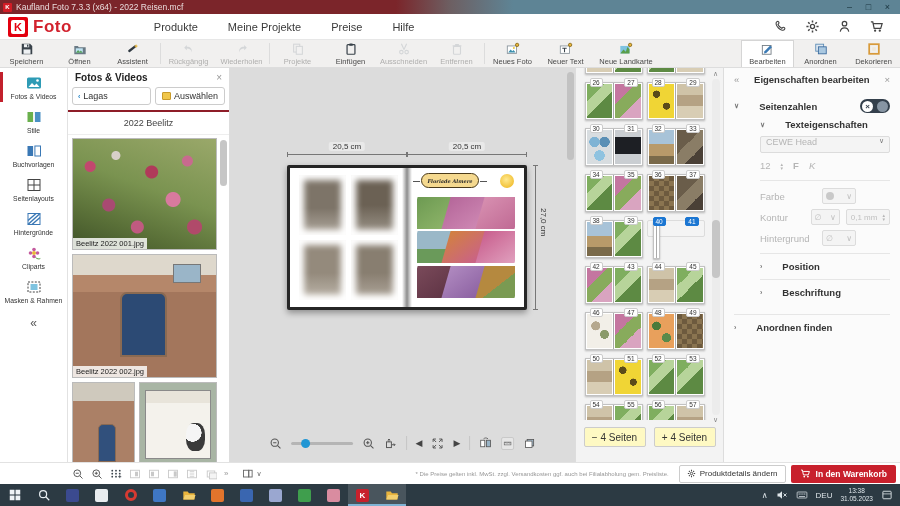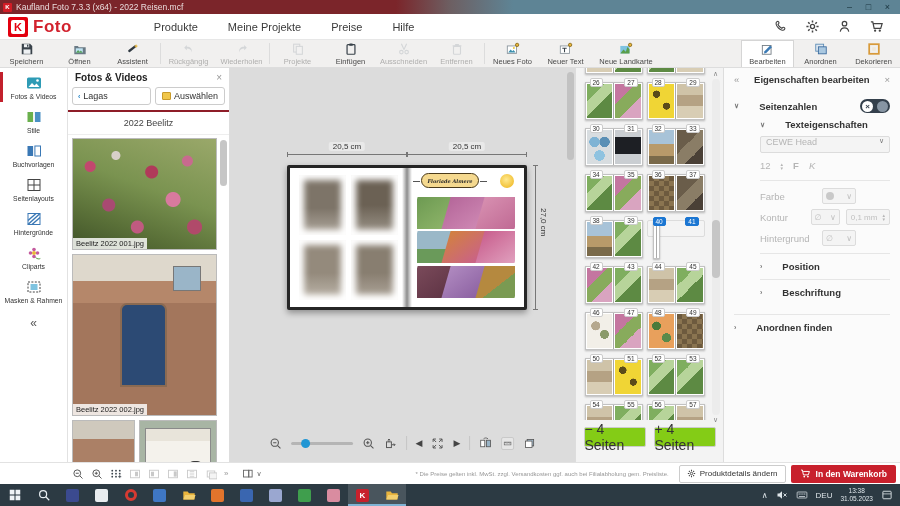--- a/index.html
+++ b/index.html
@@ -128,21 +128,21 @@
 .sp-sepia{background:linear-gradient(180deg,#cfc3a8 0 33%,#b5a284 33% 66%,#d8cdb4 66%)}
 .sp-bluecirc{background:radial-gradient(circle at 30% 35%,#7fb3d4 0 18%,transparent 19%),radial-gradient(circle at 70% 35%,#5a8fb5 0 18%,transparent 19%),radial-gradient(circle at 50% 75%,#8fc3e0 0 18%,transparent 19%),#d8dde0}
 .sp-dark{background:linear-gradient(180deg,#caced2 0 20%,#1d1f24 20% 70%,#caced2 70%)}
 .sp-city{background:linear-gradient(180deg,#a8c3d8 0 40%,#b89a6a 40% 75%,#7a6a4a 75%)}
 .sp-darksepia{background:linear-gradient(135deg,#6a5d4a 0 40%,#8a7d66 40% 70%,#4a4036 70%)}
 .sp-browngrid{background:conic-gradient(#8a7450 90deg,#6d5a3e 90deg 180deg,#8a7450 180deg 270deg,#6d5a3e 270deg) 0 0/10px 10px}
 .sp-graybld{background:linear-gradient(180deg,#e8e8e8 0 15%,#9a958c 15% 60%,#b5b0a8 60%)}
 .sp-whitecirc{background:radial-gradient(circle at 35% 35%,#b5a88e 0 16%,transparent 17%),radial-gradient(circle at 70% 60%,#8a9a6a 0 16%,transparent 17%),#f2efe8}
 .sp-orange{background:radial-gradient(circle at 30% 35%,#4a7a3a 0 15%,transparent 16%),radial-gradient(circle at 70% 70%,#5a8a4a 0 15%,transparent 16%),#e8a05c}
 .th-btns{height:34px;display:flex;align-items:center;justify-content:center;gap:8px}
-.th-btn{width:62px;height:20px;background:#84cc16;border:1px solid #ccc;border-radius:2px;font-size:14px;color:#333;display:flex;align-items:center;justify-content:center}
+.th-btn{width:62px;height:20px;background:#fef9c3;border:1px solid #ccc;border-radius:2px;font-size:10px;color:#333;display:flex;align-items:center;justify-content:center}
 .th-sb{position:absolute;right:3px;top:2px;bottom:38px;width:9px;display:flex;flex-direction:column;align-items:center;font-size:7px;color:#888}
 .th-sb .trk{flex:1;width:8px;background:#ececec;border-radius:4px;position:relative;margin:1px 0}
 .th-sb .thumb{position:absolute;top:42%;width:8px;height:58px;background:#c6c6c6;border-radius:4px}
 
 .props{width:177px;background:#fbfbfb;border-left:1px solid #ddd;font-size:9.5px;color:#333;position:relative;padding:0 10px}
 .pr-head{display:flex;align-items:center;padding:6px 0 8px}
 .pr-head .ttl{flex:1;text-align:center;font-weight:bold;font-size:9.5px}
 .pr-dim{color:#999}
 .pr-row{display:flex;align-items:center;gap:20px;margin:6px 0}
 .pr-row.b{font-weight:bold}
@@ -484,21 +484,21 @@
         <span class="mini-folder"></span>
         <span>Auswählen</span>
       </div>
     </div>
     <div class="redline"></div>
     <div class="folder-label">2022 Beelitz</div>
     <div class="ph-list" id="ph-list">
       <div class="ph-item ph-flowerfield" style="height: 112px;">
           <div class="ph-cap">Beelitz 2022 001.jpg</div>
         </div>
-        <div class="ph-item ph-brickdoor" style="height: 162px;">
+        <div class="ph-item ph-brickdoor" style="height: 124px;">
           <div class="ph-cap">Beelitz 2022 002.jpg</div>
         </div>
         <div class="ph-row">
           <div class="ph-item ph-brickhouse" style="height: 92px; width: 45%;"></div>
           <div class="ph-item ph-signdog" style="height: 92px; width: 55%;"></div>
         </div>
     <div class="ph-scroll">
           <div class="thumb"></div>
         </div>
       </div>

